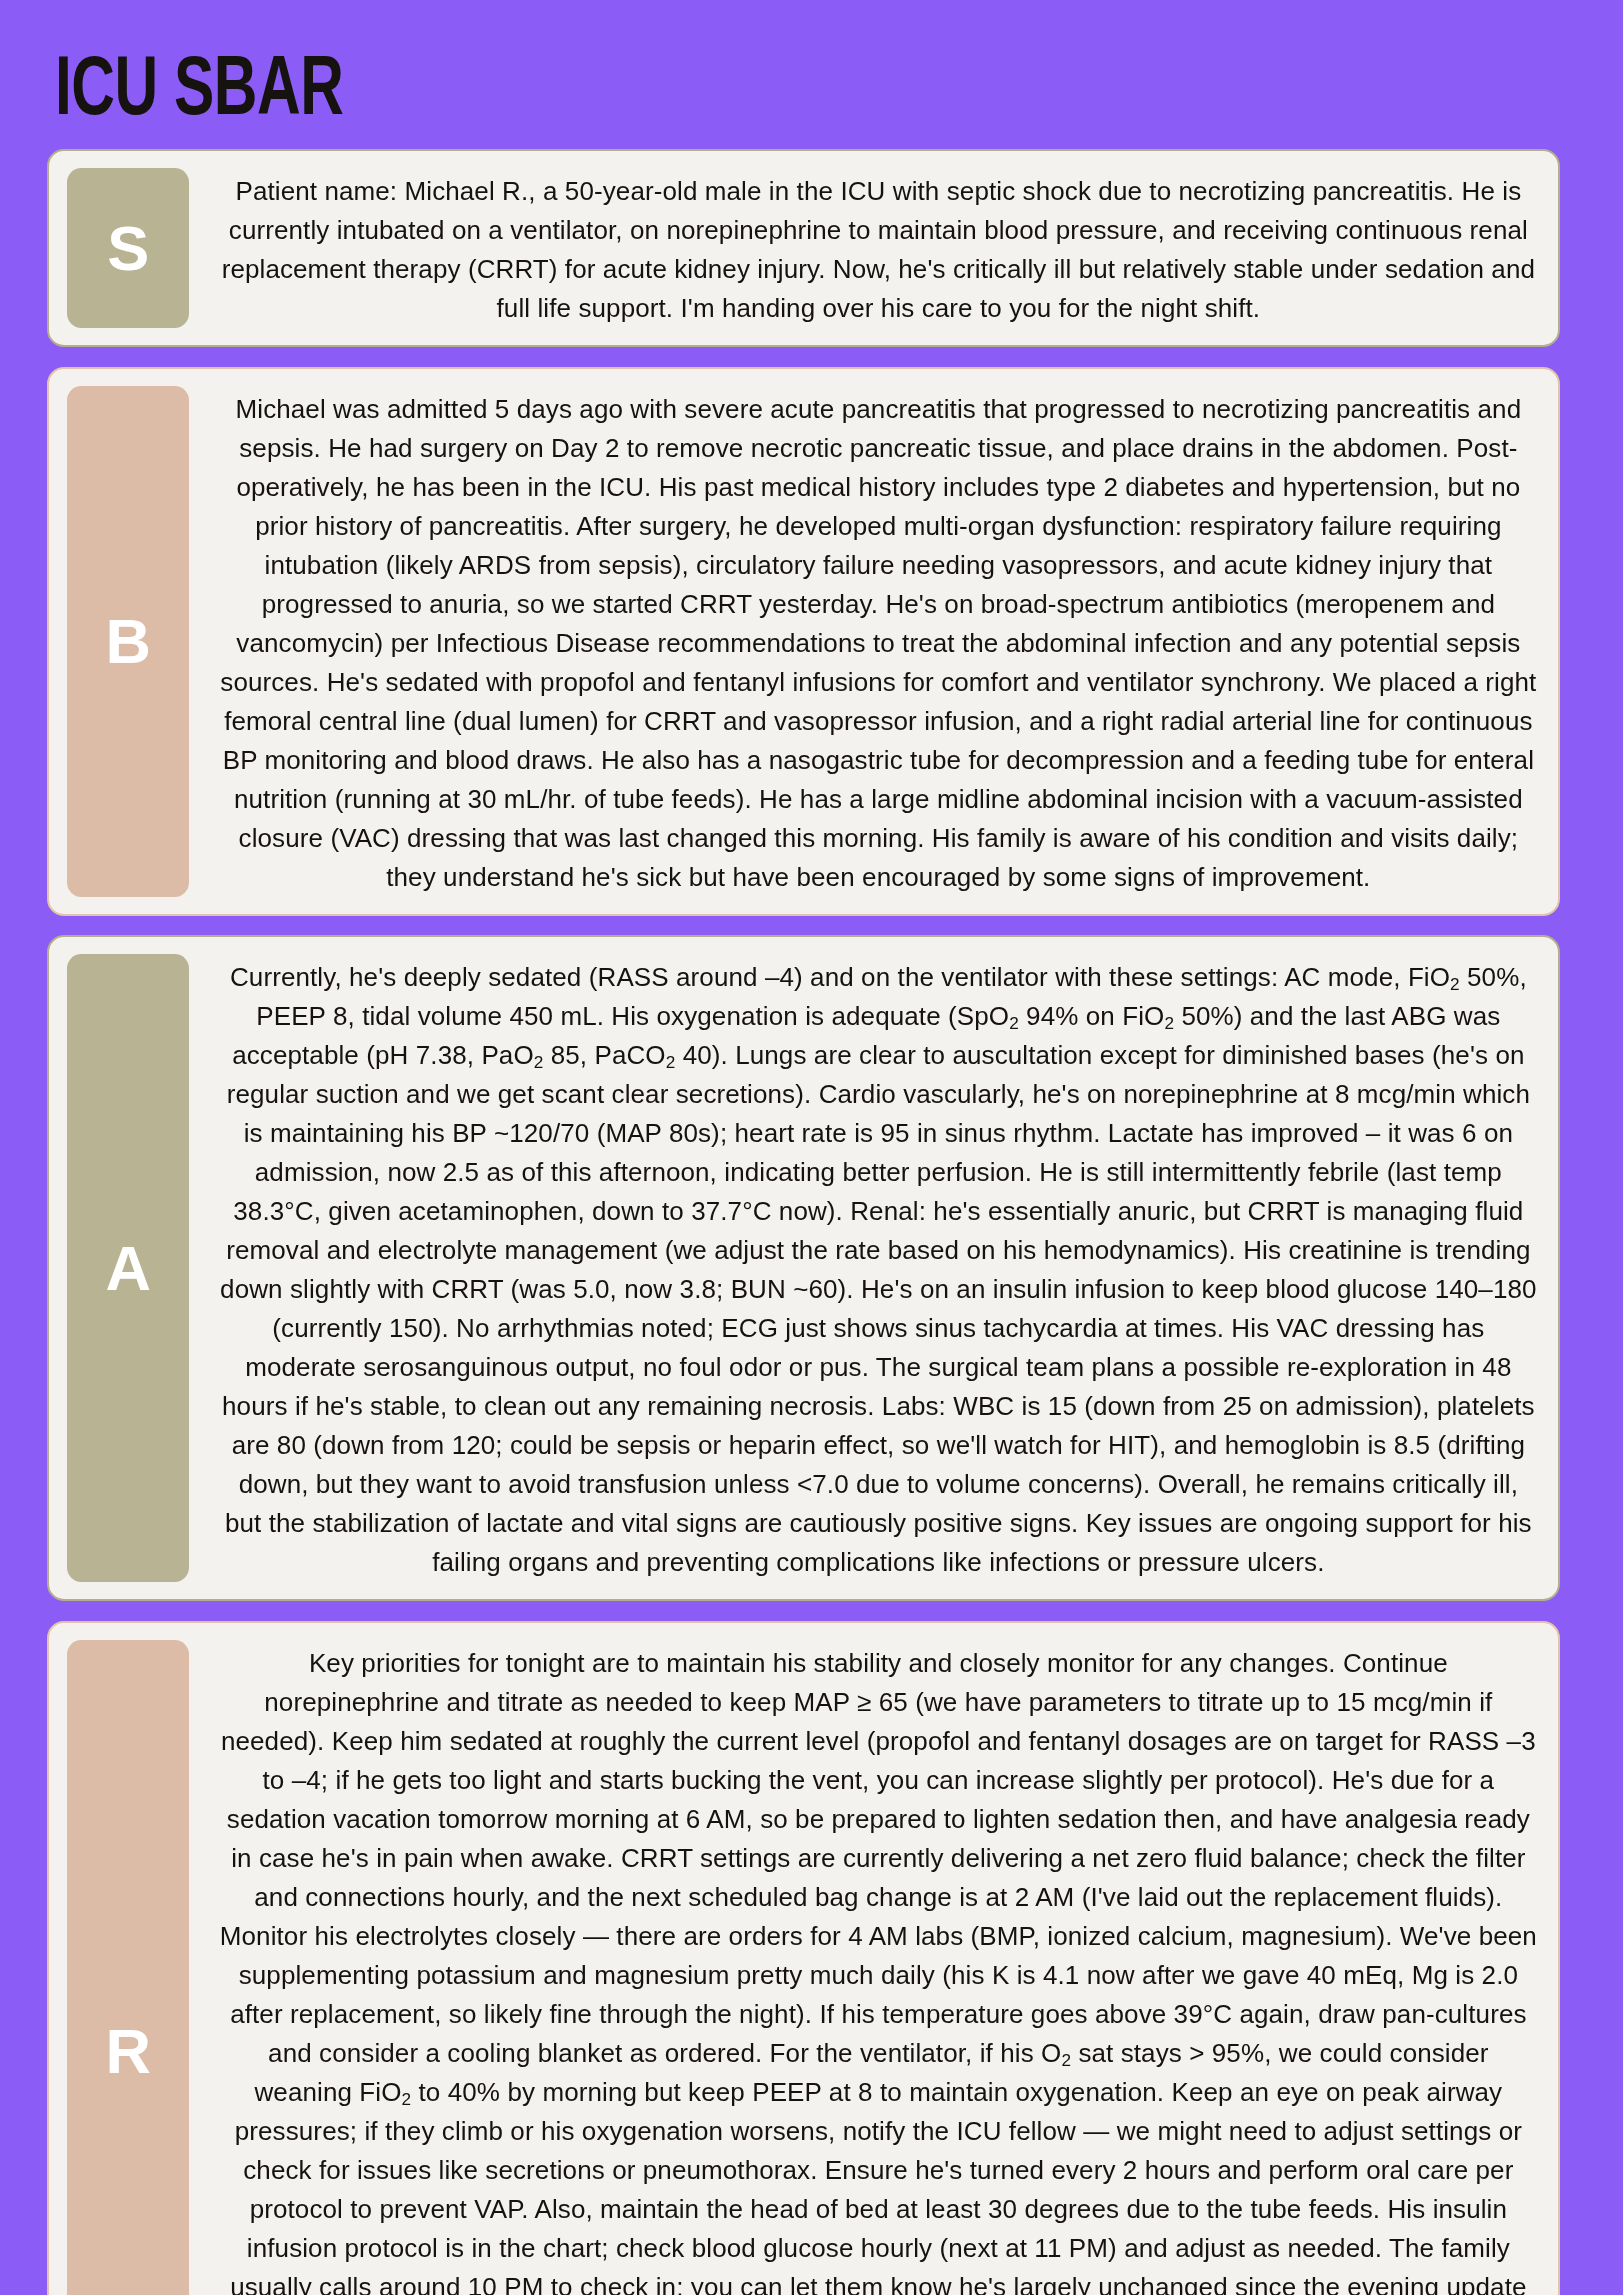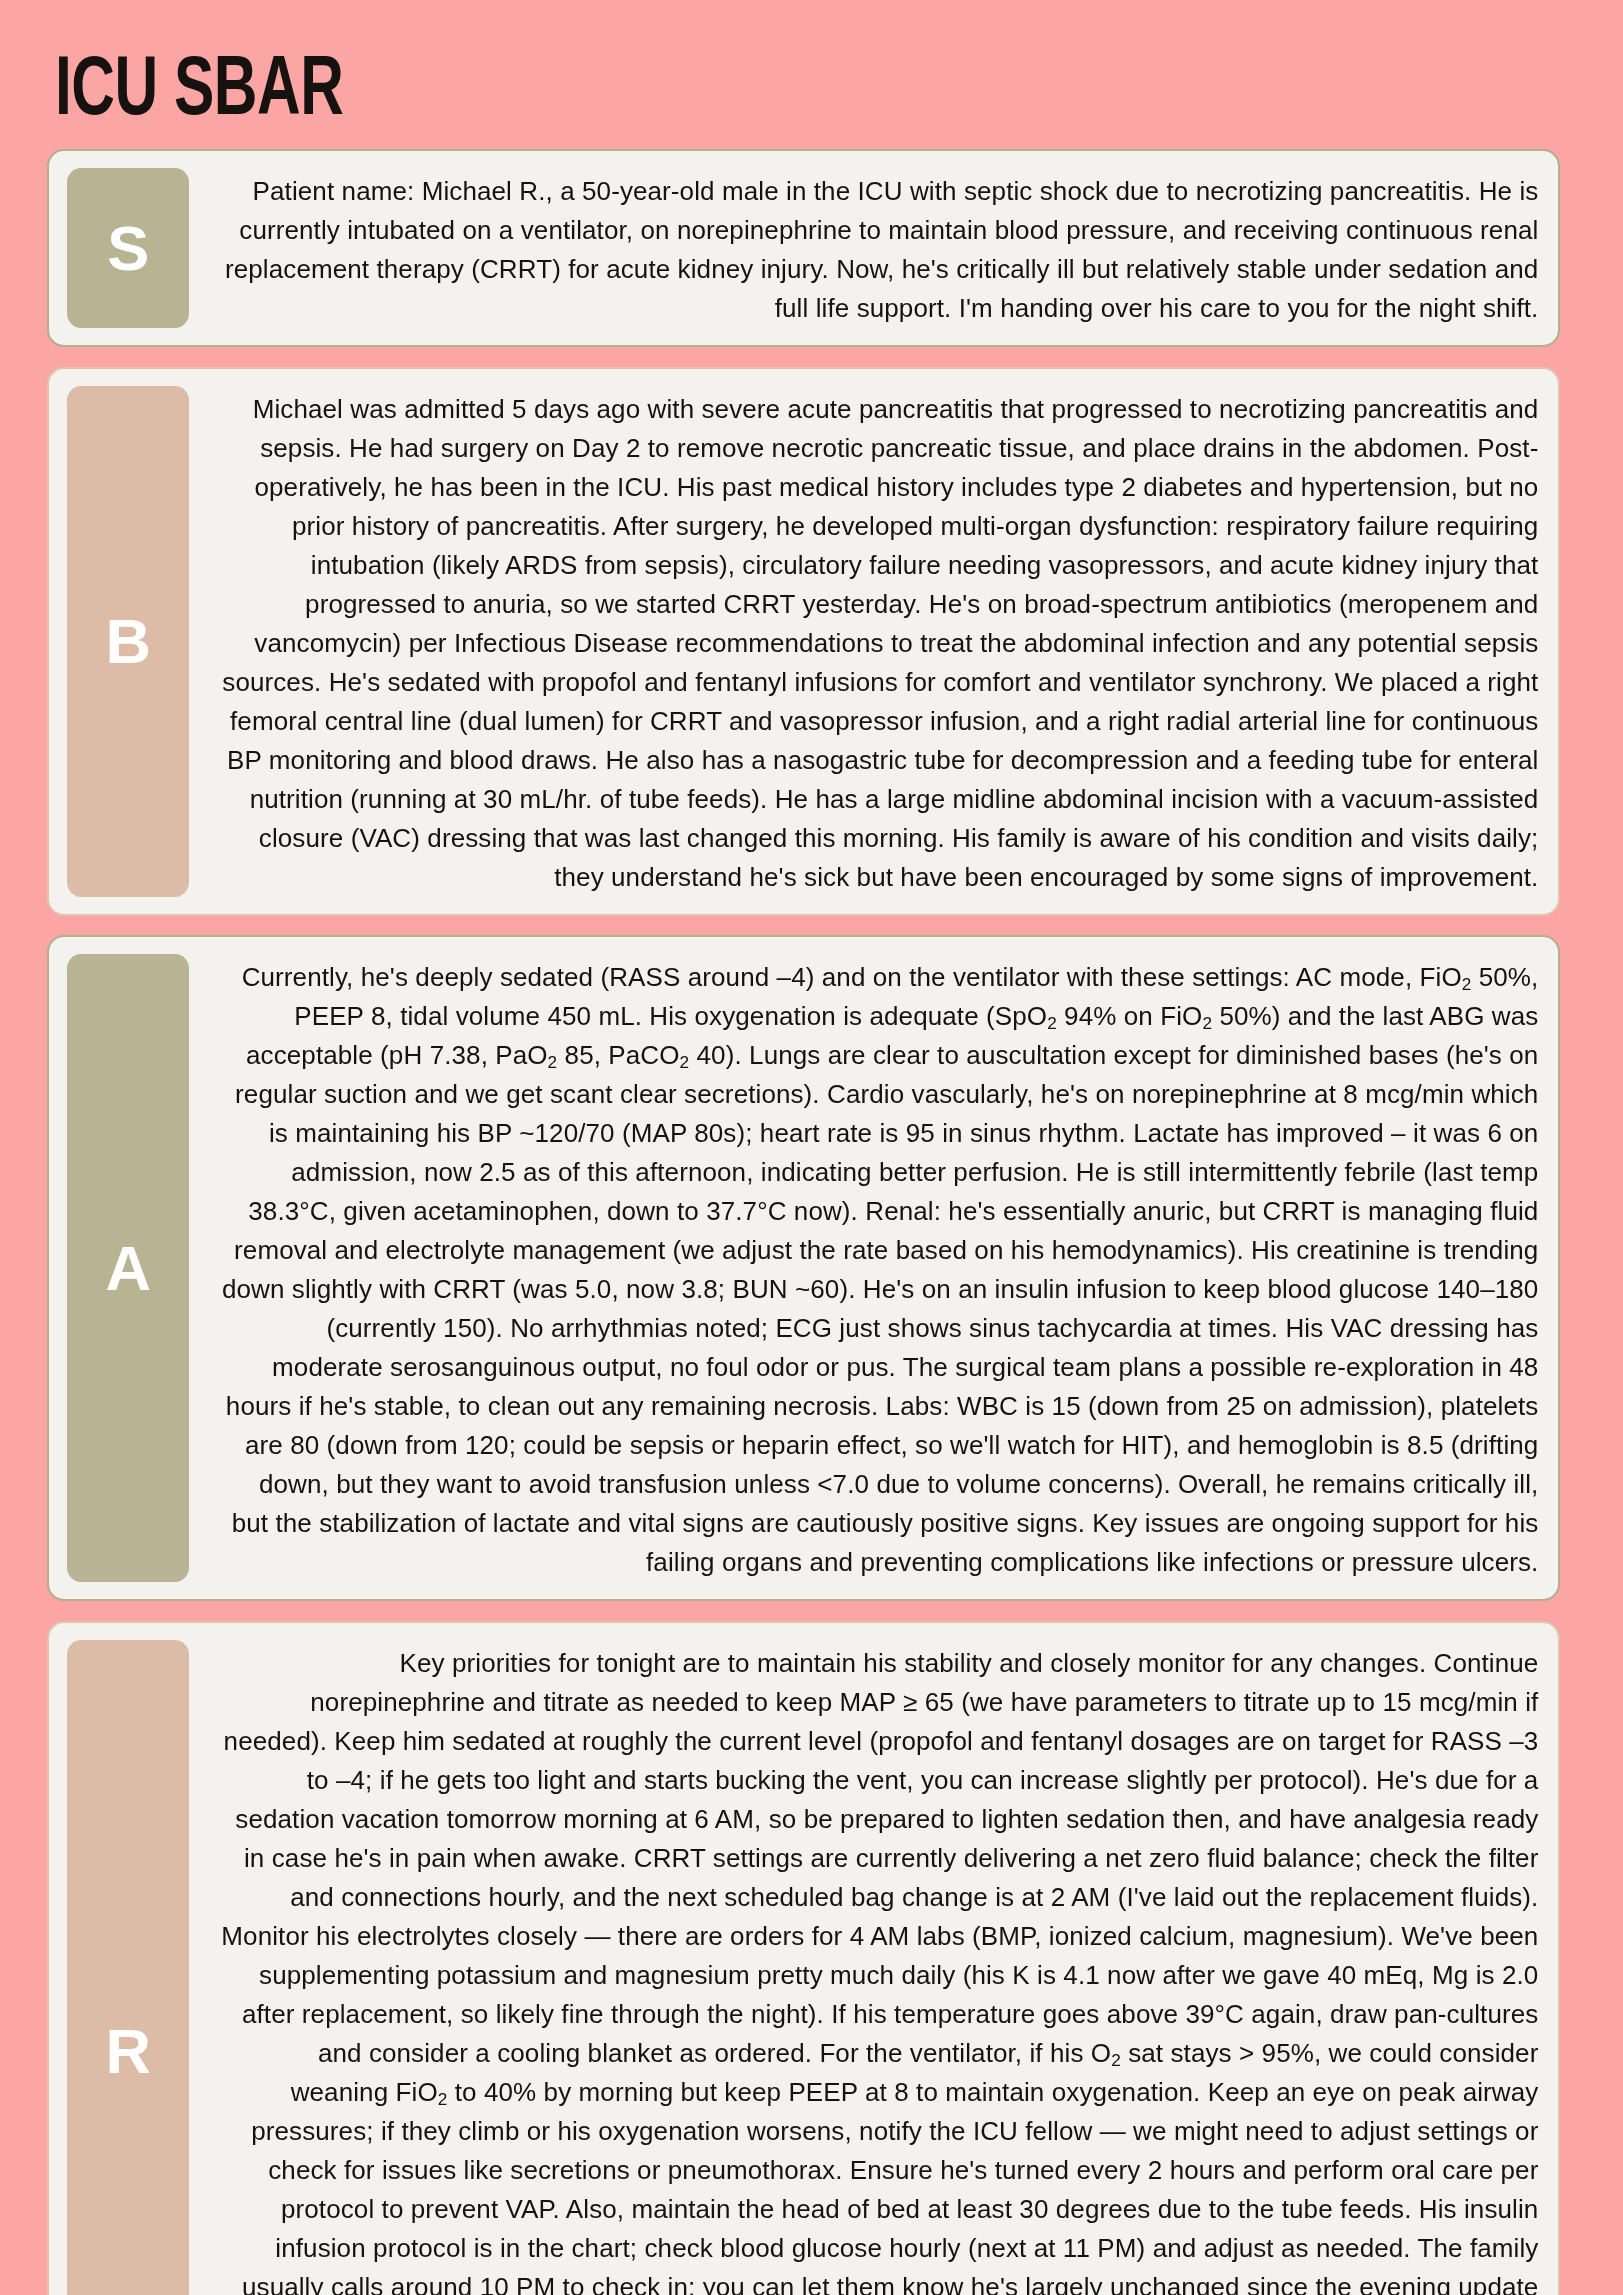--- a/index.html
+++ b/index.html
@@ -13,21 +13,21 @@
     font-family: "Liberation Sans", "DejaVu Sans", sans-serif;
     color: #15120f;
     -webkit-font-smoothing: antialiased;
   }
 
   .page {
     box-sizing: border-box;
     width: 1623px;
     height: 2295px;
     padding: 34px 63px 0 47px;
-    background: #fca5a5;
+    background: #8b5cf6;
   }
 
   
   .title {
     font-family: "Liberation Sans Narrow", "Liberation Sans", sans-serif;
     font-size: 84px;
     line-height: 1.0;
     letter-spacing: -0.7px;
     margin: 9.2px 0 0 7.9px;
     padding-bottom: 22px;
@@ -68,21 +68,21 @@
     line-height: 1;
   }
   .badge.tan { background: #ddbca7; }
 
   .body-text {
     flex: 1 1 auto;
     padding: 3.9px 0 0 29px;
     font-family: "Liberation Sans Narrow", "Liberation Sans", sans-serif;
     font-size: 26px;
     line-height: 39px;
-    text-align: right;
+    text-align: center;
     letter-spacing: 0.1px;
     color: #15120f;
   }
   .body-text sub {
     font-size: 0.66em;
     line-height: 0;
     vertical-align: -0.22em;
   }
 </style>
 </head>

